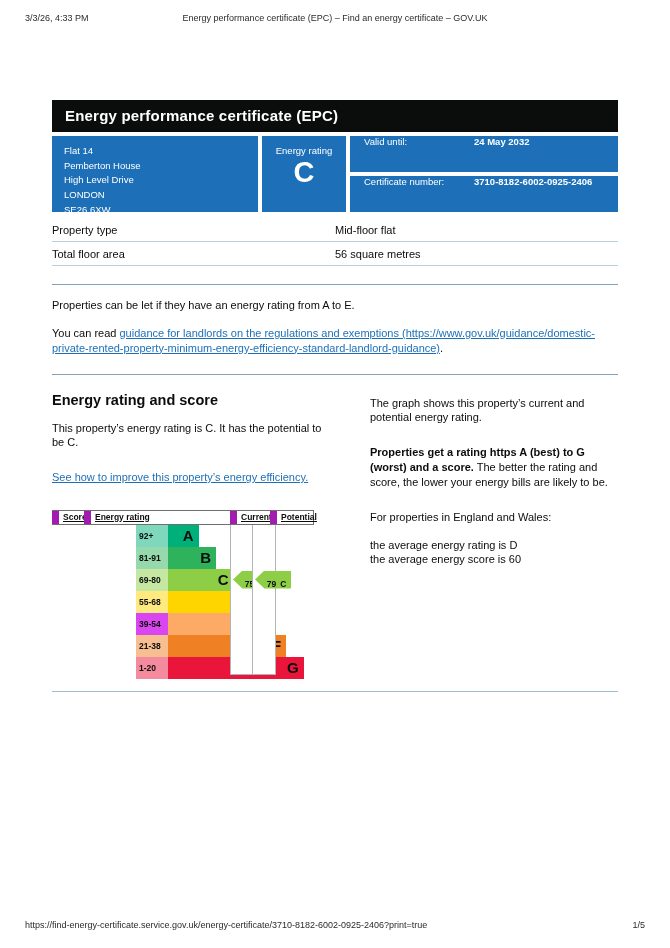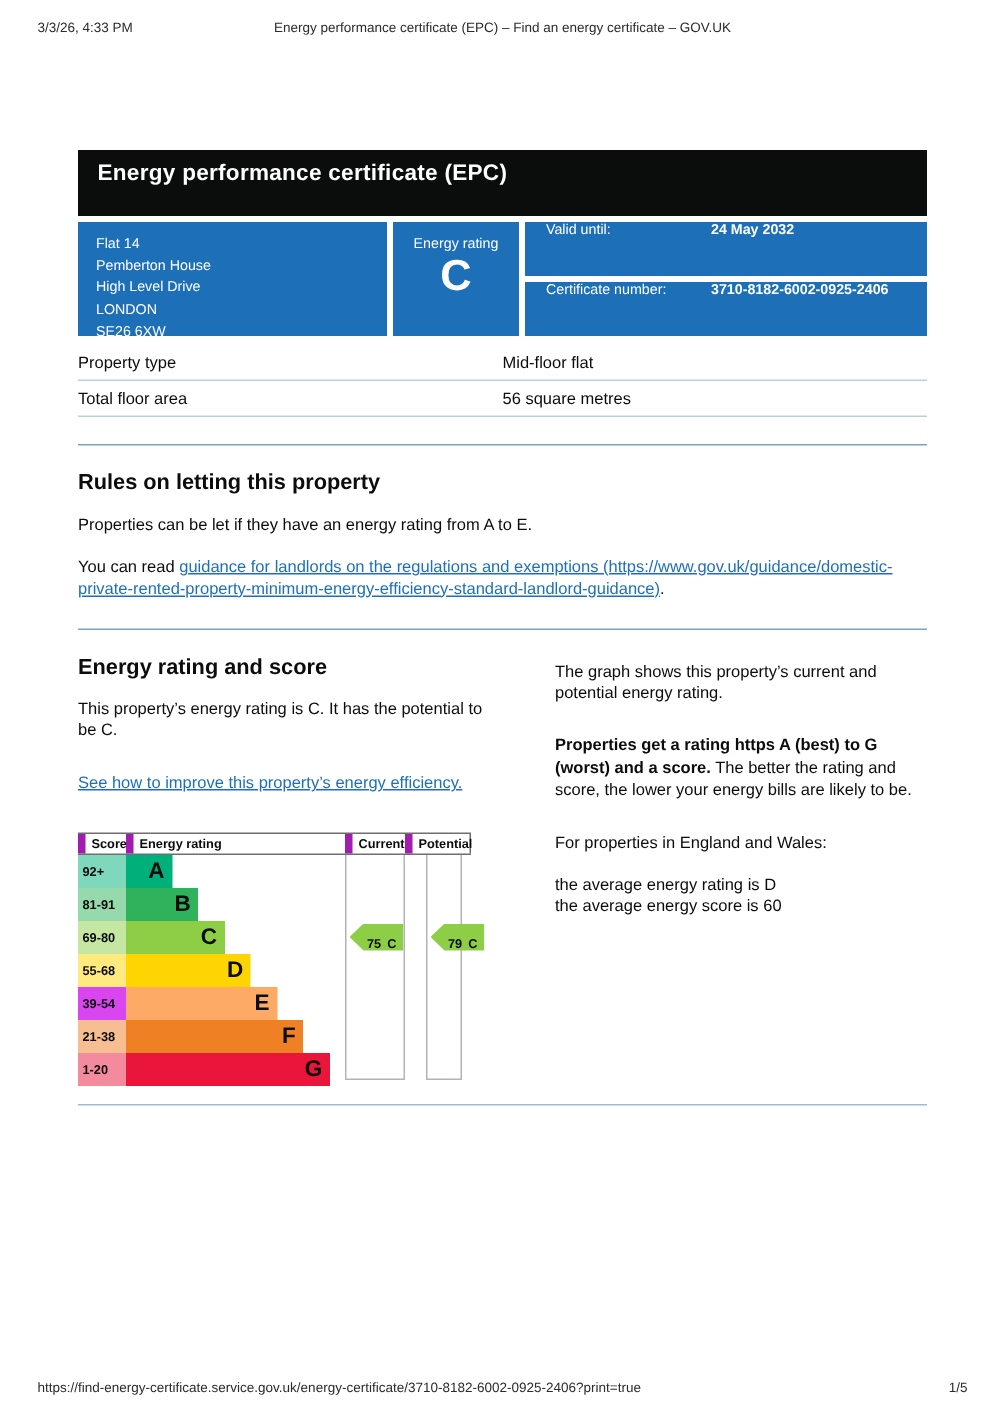--- a/index.html
+++ b/index.html
@@ -18,21 +18,21 @@
   .meta-top .meta-title {
     position:absolute; left:0; right:0; text-align:center;
   }
   .meta-bottom { top:920px; }
   .meta-bottom .page-num { position:absolute; right:0; top:0; }
 
   
   .content { position:absolute; left:52px; top:100px; width:566px; }
 
   .banner {
-    background:#0b0c0c; color:#ffffff; height:44px;
+    background:#0b0c0c; color:#ffffff; height:32px;
     font-size:15px; font-weight:bold; line-height:32px;
     padding-left:13px; letter-spacing:0.2px;
   }
 
   
   .summary-row { display:flex; gap:4px; margin-top:4px; height:76px; }
   .blue-box { background:#1d70b8; color:#ffffff; }
   .address-box { width:206px; padding:8px 12px; font-size:9.5px; line-height:1.55; }
   .rating-box { width:84px; text-align:center; padding-top:9px; }
   .rating-box .rating-label { font-size:9.5px; }
@@ -68,44 +68,45 @@
   .rating-right .spaced { margin-top:20px; }
   .avg-line { font-size:11px; line-height:1.35; }
 
   .improve-link { display:inline-block; margin-top:20px; font-size:11px; line-height:1.4; }
 
   
   .epc-chart { position:relative; width:262px; margin-top:24px; font-size:8.5px; }
   .epc-header { display:flex; height:15px; border-top:1px solid #6f6f6f; border-bottom:1px solid #6f6f6f; }
   .epc-header .hc {
     font-weight:bold; line-height:13px; padding-left:4px;
-    border-left:5px solid #a21caf;
+    border-left:7px solid #a21caf;
+    text-decoration:underline;
   }
   .epc-header .hc:last-child { border-right:1px solid #6f6f6f;text-align:right; }
   .hc-score { width:32px; }
   .hc-rating { width:146px; }
   .hc-current { width:40px; }
   .hc-potential { width:44px; }
 
   .epc-body { position:relative; height:154px; }
-  .epc-row { display:flex; height:22px; }
+  .epc-row { display:flex; height:22px;justify-content:flex-end; }
   .epc-score-cell {
     width:32px; font-weight:bold; line-height:22px; padding-left:3px;
   }
   .epc-bar-area { width:146px; position:relative; }
   .epc-bar {
     height:22px; color:#0b0c0c; font-weight:bold; font-size:15px;
     text-align:right; line-height:22px; padding-right:5px;
   }
   .epc-col-box {
     position:absolute; top:0; bottom:4px; background:#ffffff;
     border:1px solid #b1b4b6; border-top:none;
   }
   .col-current { left:178px; width:40px; }
-  .col-potential { left:232px; width:24px; }
+  .col-potential { left:200px; width:24px; }
   .epc-arrow {
     position:absolute; left:2px; width:36px; height:18px;
     display:flex; align-items:flex-end; justify-content:center; gap:4px;
     font-weight:bold; font-size:8.5px; padding-left:7px;
     clip-path:polygon(0 50%, 26% 0, 100% 0, 100% 100%, 26% 100%);
   }
   .bottom-divider { border:none; border-top:1.5px solid #9dbcd2; margin-top:12px; }
 </style>
 </head>
 <body>
@@ -149,21 +150,20 @@
         <div class="prop-value">Mid-floor flat</div>
       </div>
       <div class="prop-row">
         <div class="prop-label">Total floor area</div>
         <div class="prop-value">56 square metres</div>
       </div>
     </div>
 
   <hr class="section-divider">
 
-  <h2 class="section-heading">Rules on letting this property</h2>
   <p class="body-text">Properties can be let if they have an energy rating from A to E.</p>
   <p class="body-text"><span>You can read </span><a class="gov-link" href="#">guidance for landlords on the regulations and exemptions (https://www.gov.uk/guidance/domestic-private-rented-property-minimum-energy-efficiency-standard-landlord-guidance)</a><span>.</span></p>
 
   <hr class="section-divider">
 
   <div class="rating-section">
     <div class="rating-left">
       <h2 class="section-heading">Energy rating and score</h2>
       <p class="body-text">This property’s energy rating is C. It has the potential to be C.</p>
       <a class="gov-link improve-link" href="#">See how to improve this property’s energy efficiency.</a>

